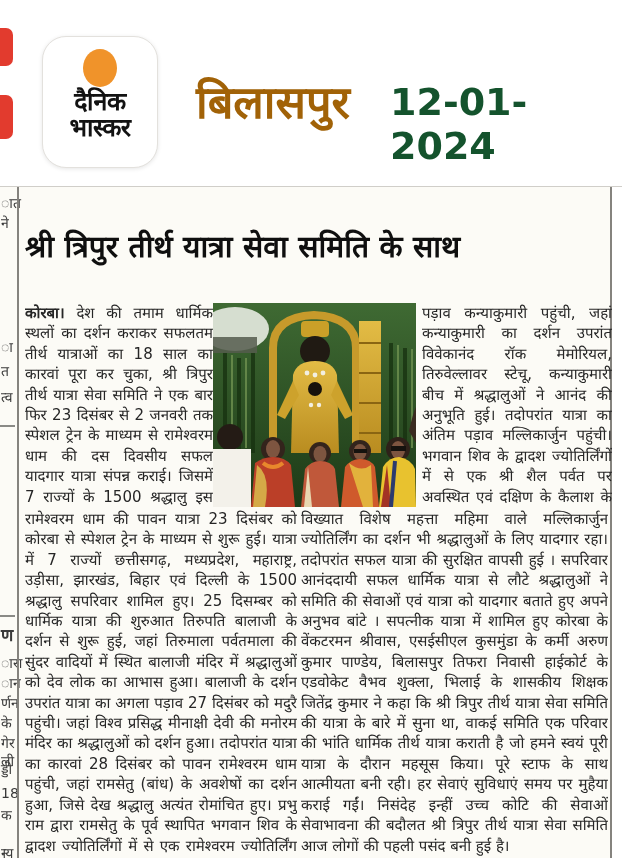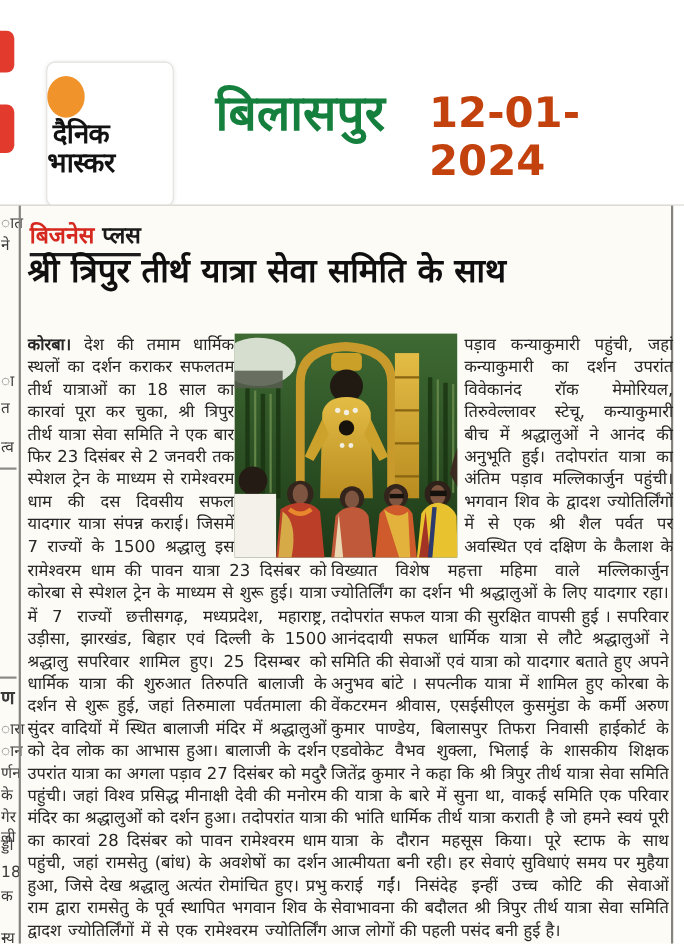--- a/index.html
+++ b/index.html
@@ -2,27 +2,27 @@
 <html><head>
 <meta charset="utf-8">
 <style>
   html,body{margin:0;padding:0;background:#ffffff;}
   .screen{position:relative;width:622px;height:858px;background:#ffffff;overflow:hidden;
           font-family:"DejaVu Sans","Liberation Sans",sans-serif;}
 
   
   .header{position:absolute;left:0;top:0;width:622px;height:186px;background:#ffffff;}
   .logo-card{position:absolute;left:42px;top:36px;width:114px;height:130px;background:#ffffff;
-             border:1px solid #e3e1dd;border-radius:8px;box-shadow:0 1px 4px rgba(0,0,0,.10);
-             display:flex;flex-direction:column;align-items:flex-start;justify-content:flex-start;margin-top:20px;}
+             border:1px solid #e3e1dd;border-radius:24px;box-shadow:0 1px 4px rgba(0,0,0,.10);
+             display:flex;flex-direction:column;align-items:center;justify-content:flex-start;}
   .logo-dot{width:34px;height:38px;border-radius:50%;background:#f0932a;margin-top:12px;}
   .logo-text{margin-top:2px;text-align:center;font-weight:900;color:#121212;
              font-size:25px;line-height:26px;letter-spacing:-0.5px;}
-  .city{position:absolute;left:196px;top:70px;font-size:45px;font-weight:700;color:#15803d;}
-  .date{position:absolute;left:390px;top:80px;font-size:38px;font-weight:700;color:#c2410c;letter-spacing:0px;}
+  .city{position:absolute;left:196px;top:70px;font-size:45px;font-weight:700;color:#a16207;}
+  .date{position:absolute;left:390px;top:80px;font-size:38px;font-weight:700;color:#14532d;letter-spacing:0px;}
   .red-mark{position:absolute;left:0;width:13px;background:#e23b2e;border-radius:0 7px 7px 0;}
   .red-mark.m1{top:28px;height:38px;}
   .red-mark.m2{top:95px;height:44px;}
 
   
   .clipping{position:absolute;left:0;top:186px;width:622px;height:672px;background:#fcfbf6;
             border-top:1px solid #d0cec9;border-bottom:1px solid #c9c7c2;}
   .sliver-rule{position:absolute;left:17px;top:0;width:2px;height:672px;background:#85837e;}
   .right-rule{position:absolute;left:610px;top:0;width:2px;height:672px;background:#85837e;}
   .right-margin{position:absolute;left:612px;top:0;width:10px;height:672px;background:#ffffff;}
@@ -72,21 +72,21 @@
     <div class="date">12-01-2024</div>
   </div>
 
   <div class="clipping">
 
     <div>
       <span class="frag" style="top:8px">ात</span>
       <span class="frag" style="top:28px">ने</span>
       <span class="frag" style="top:152px">ा</span>
       <span class="frag" style="top:176px">त</span>
-      <span class="frag" style="top:212px">त्व</span>
+      <span class="frag" style="top:202px">त्व</span>
       <div class="frag-hr" style="top:238px"></div>
       <div class="frag-hr" style="top:428px"></div>
       <span class="frag bold" style="top:440px">ण</span>
       <span class="frag" style="top:468px">ारा</span>
       <span class="frag" style="top:488px">ान</span>
       <span class="frag" style="top:508px">र्णन</span>
       <span class="frag" style="top:528px">के</span>
       <span class="frag" style="top:548px">गेर</span>
       <span class="frag" style="top:566px">ली</span>
       <span class="frag" style="top:574px">ड्डी</span>
@@ -94,23 +94,20 @@
       <span class="frag" style="top:620px">क</span>
       <span class="frag" style="top:658px">न्य</span>
       <span class="frag" style="top:658px">।</span>
     </div>
     <div class="sliver-rule"></div>
     <div class="right-margin"></div>
     <div class="right-rule"></div>
 
     <div class="article">
 
-      <div class="section-label">
-        <span class="red">बिजनेस</span><span class="blk">प्लस</span>
-      </div>
 
       <div class="headline-1">श्री त्रिपुर तीर्थ यात्रा सेवा समिति के साथ</div>
 
       <div class="bodycol col-a">
         <span class="dateline">कोरबा।</span><span> देश की तमाम धार्मिक स्थलों का दर्शन कराकर सफलतम तीर्थ यात्राओं का 18 साल का कारवां पूरा कर चुका, श्री त्रिपुर तीर्थ यात्रा सेवा समिति ने एक बार फिर 23 दिसंबर से 2 जनवरी तक स्पेशल ट्रेन के माध्यम से रामेश्वरम धाम की दस दिवसीय सफल यादगार यात्रा संपन्न कराई। जिसमें 7 राज्यों के 1500 श्रद्धालु इस पावन यात्रा के साक्षी बने।</span>
       </div>
 
       <div class="photo">
         <svg width="203" height="204" viewBox="0 0 203 204" xmlns="http://www.w3.org/2000/svg">
           <defs>

